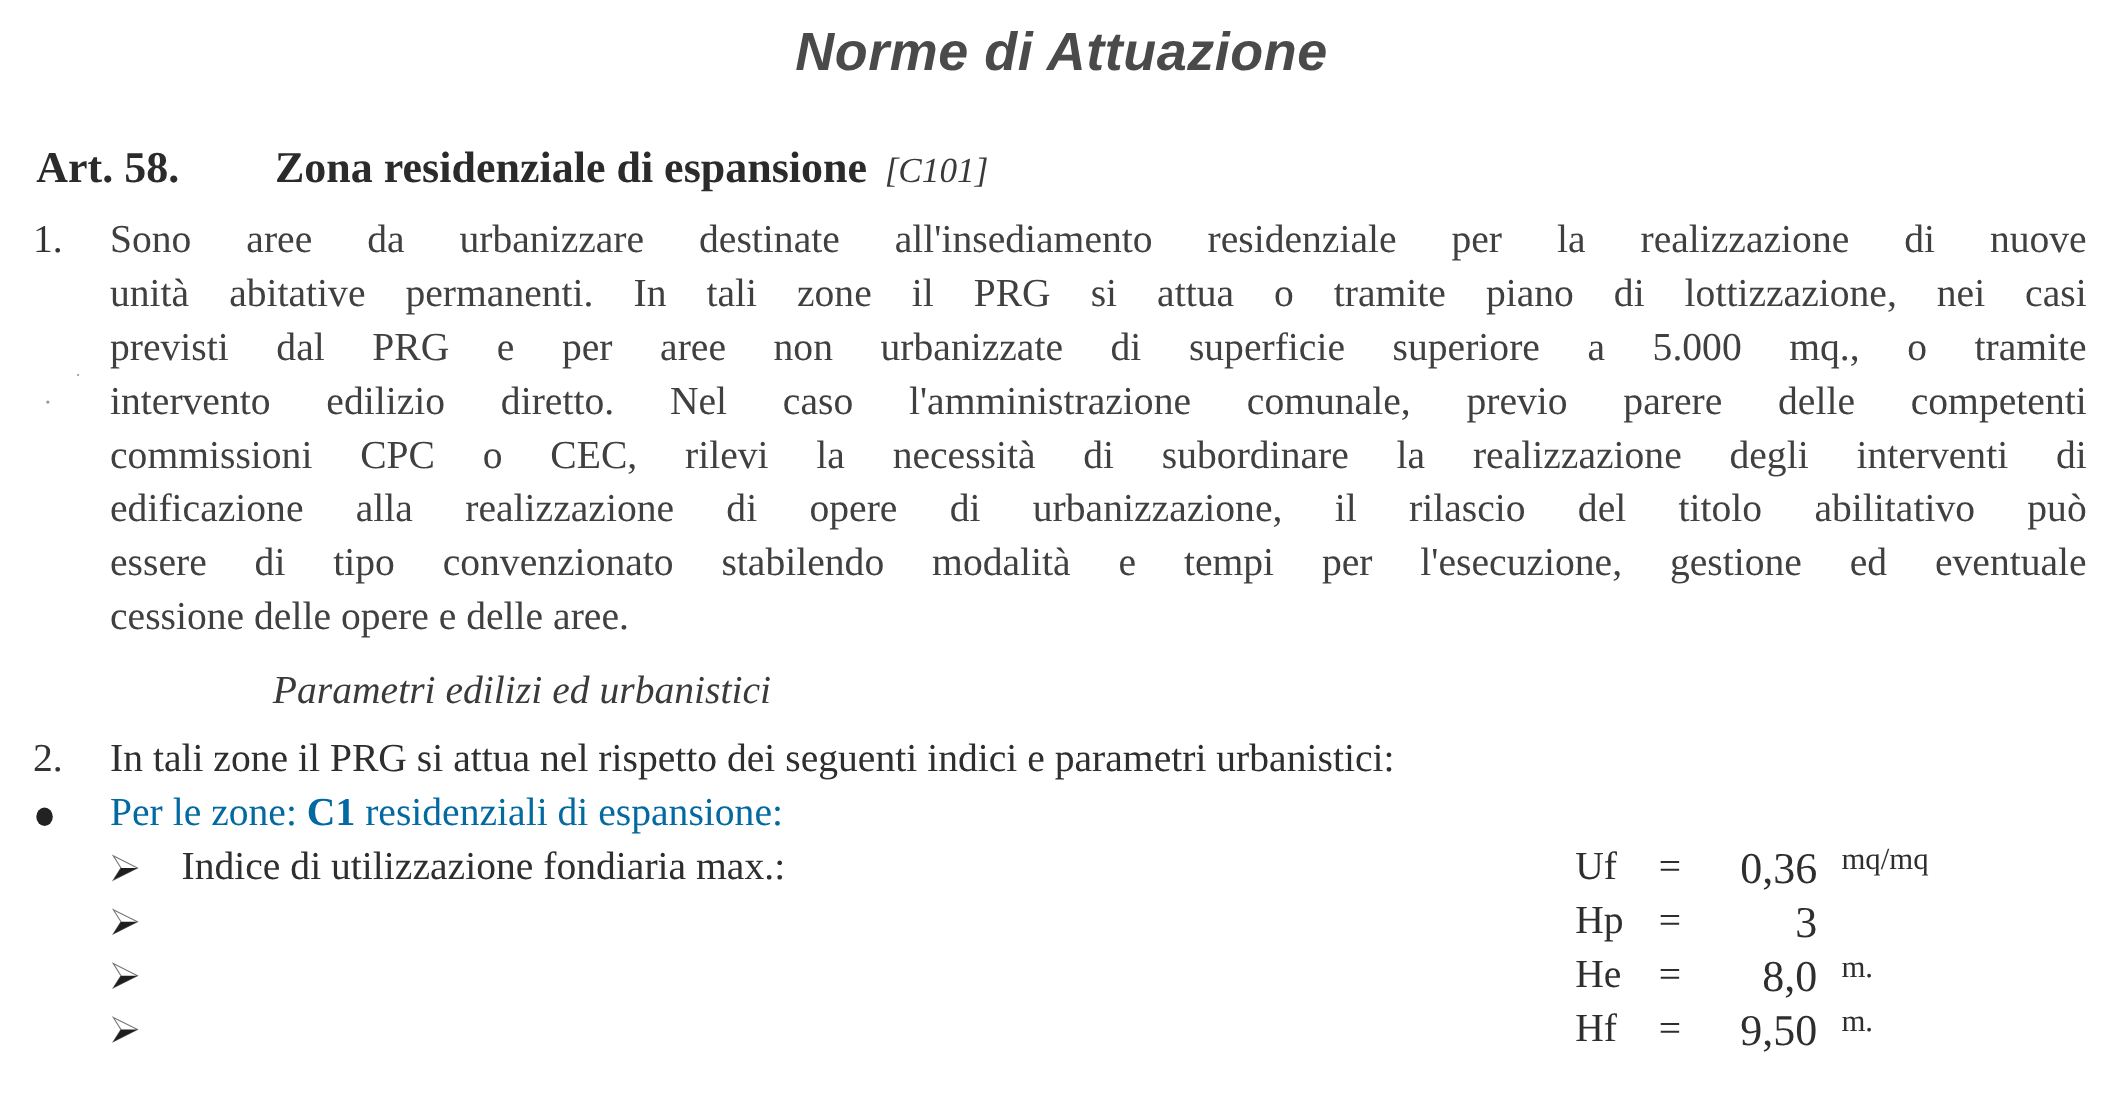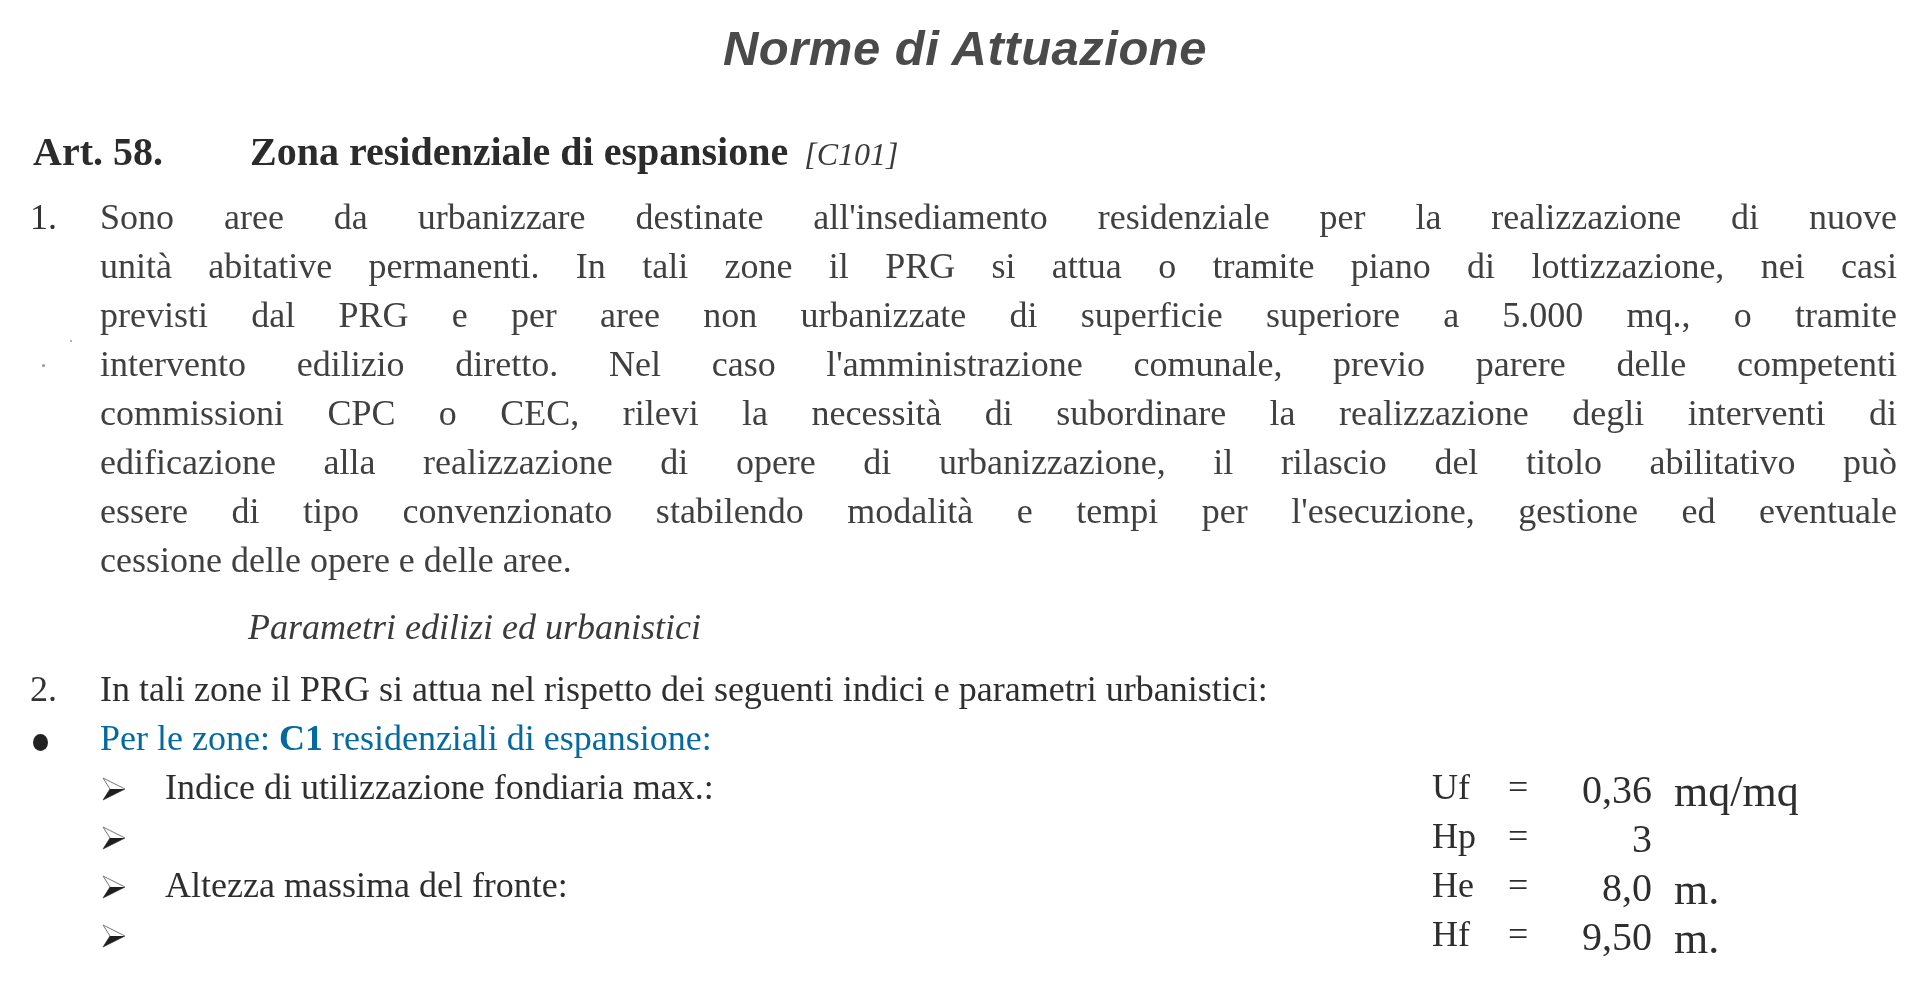--- a/index.html
+++ b/index.html
@@ -147,21 +147,21 @@
       width: 92px;
       top: 0;
       text-align: right;
       font-size: 40px;
       color: #2e2e2e;
     }
     .param-unit {
       position: absolute;
       left: 1674px;
       top: 0;
-      font-size: 44px;
+      font-size: 28px;
       color: #2e2e2e;
     }
     .speck {
       position: absolute;
       width: 3px;
       height: 3px;
       background: #9a9a9a;
       border-radius: 50%;
     }
   </style>
@@ -215,21 +215,20 @@
   <span class="param-eq">=</span>
   <span class="param-val">3</span>
   <span class="param-unit"></span>
 </div>
 
 <div class="param-row" style="top:864px;">
   <svg class="param-arrow" viewBox="0 0 26 26">
     <polygon points="2,2 24,13 2,24 9,13" fill="#ffffff" stroke="#777" stroke-width="1"></polygon>
     <polygon points="9,13 24,13 2,24" fill="#1e1e1e"></polygon>
   </svg>
-  <span class="param-label">Altezza massima del fronte:</span>
   <span class="param-sym">He</span>
   <span class="param-eq">=</span>
   <span class="param-val">8,0</span>
   <span class="param-unit">m.</span>
 </div>
 
 <div class="param-row" style="top:913px;">
   <svg class="param-arrow" viewBox="0 0 26 26">
     <polygon points="2,2 24,13 2,24 9,13" fill="#ffffff" stroke="#777" stroke-width="1"></polygon>
     <polygon points="9,13 24,13 2,24" fill="#1e1e1e"></polygon>

